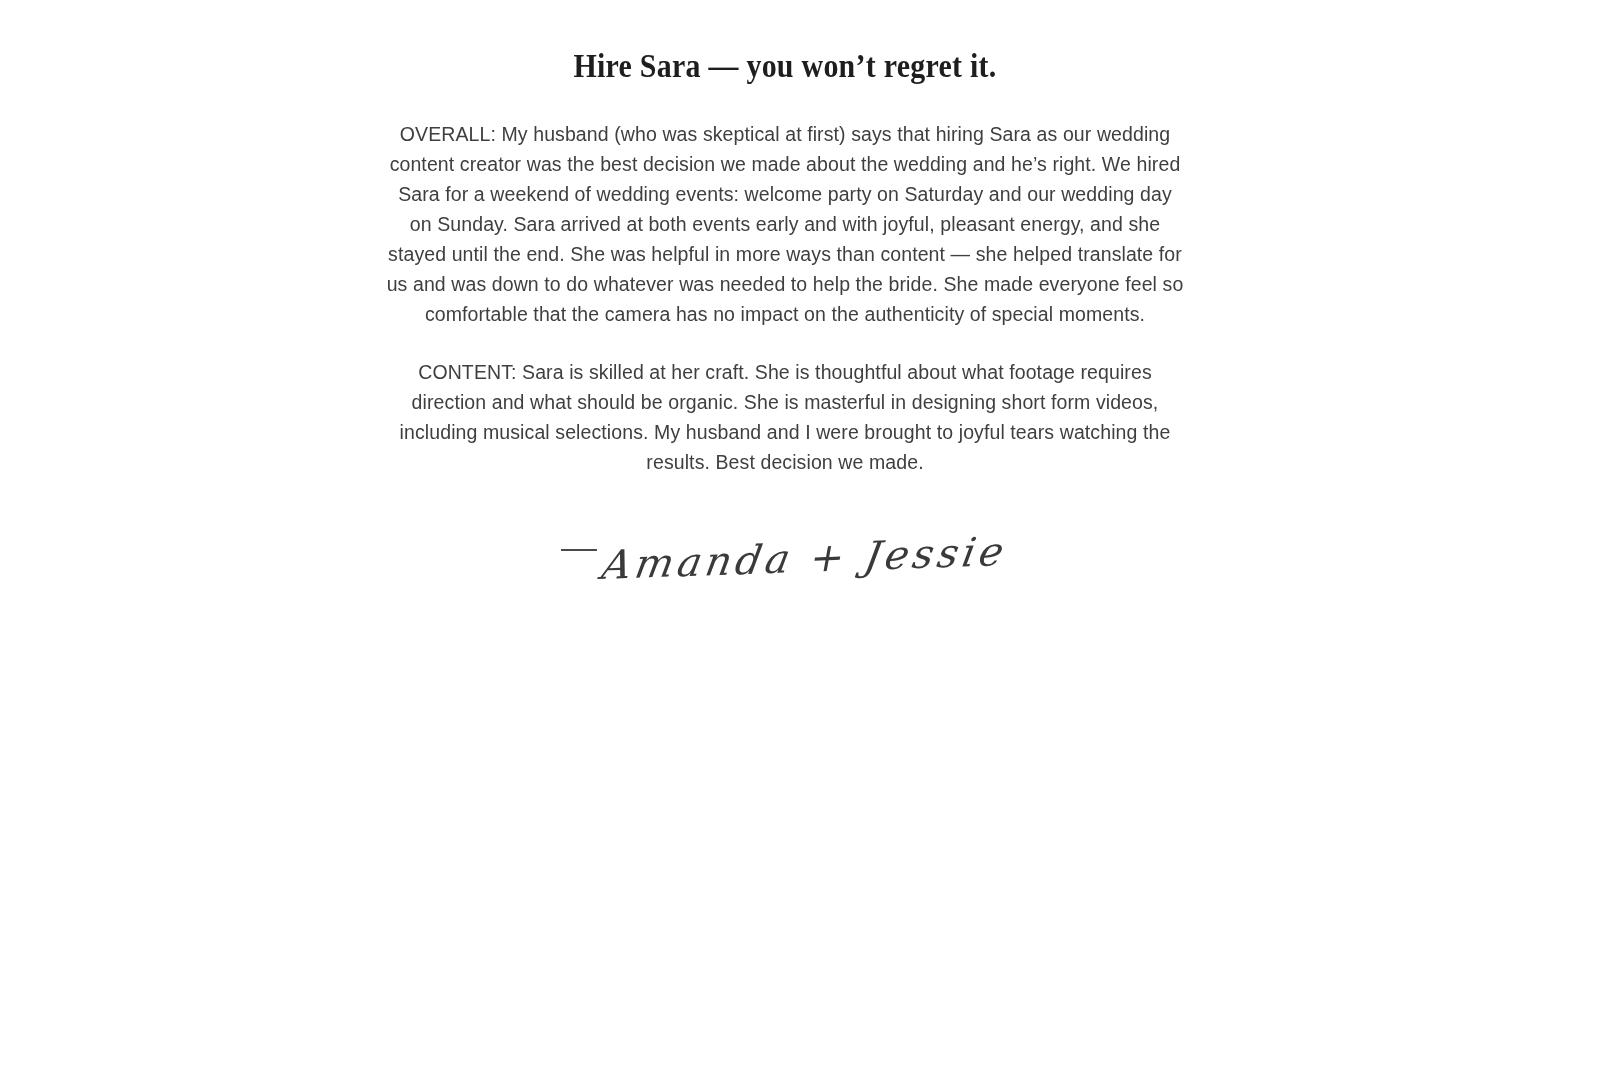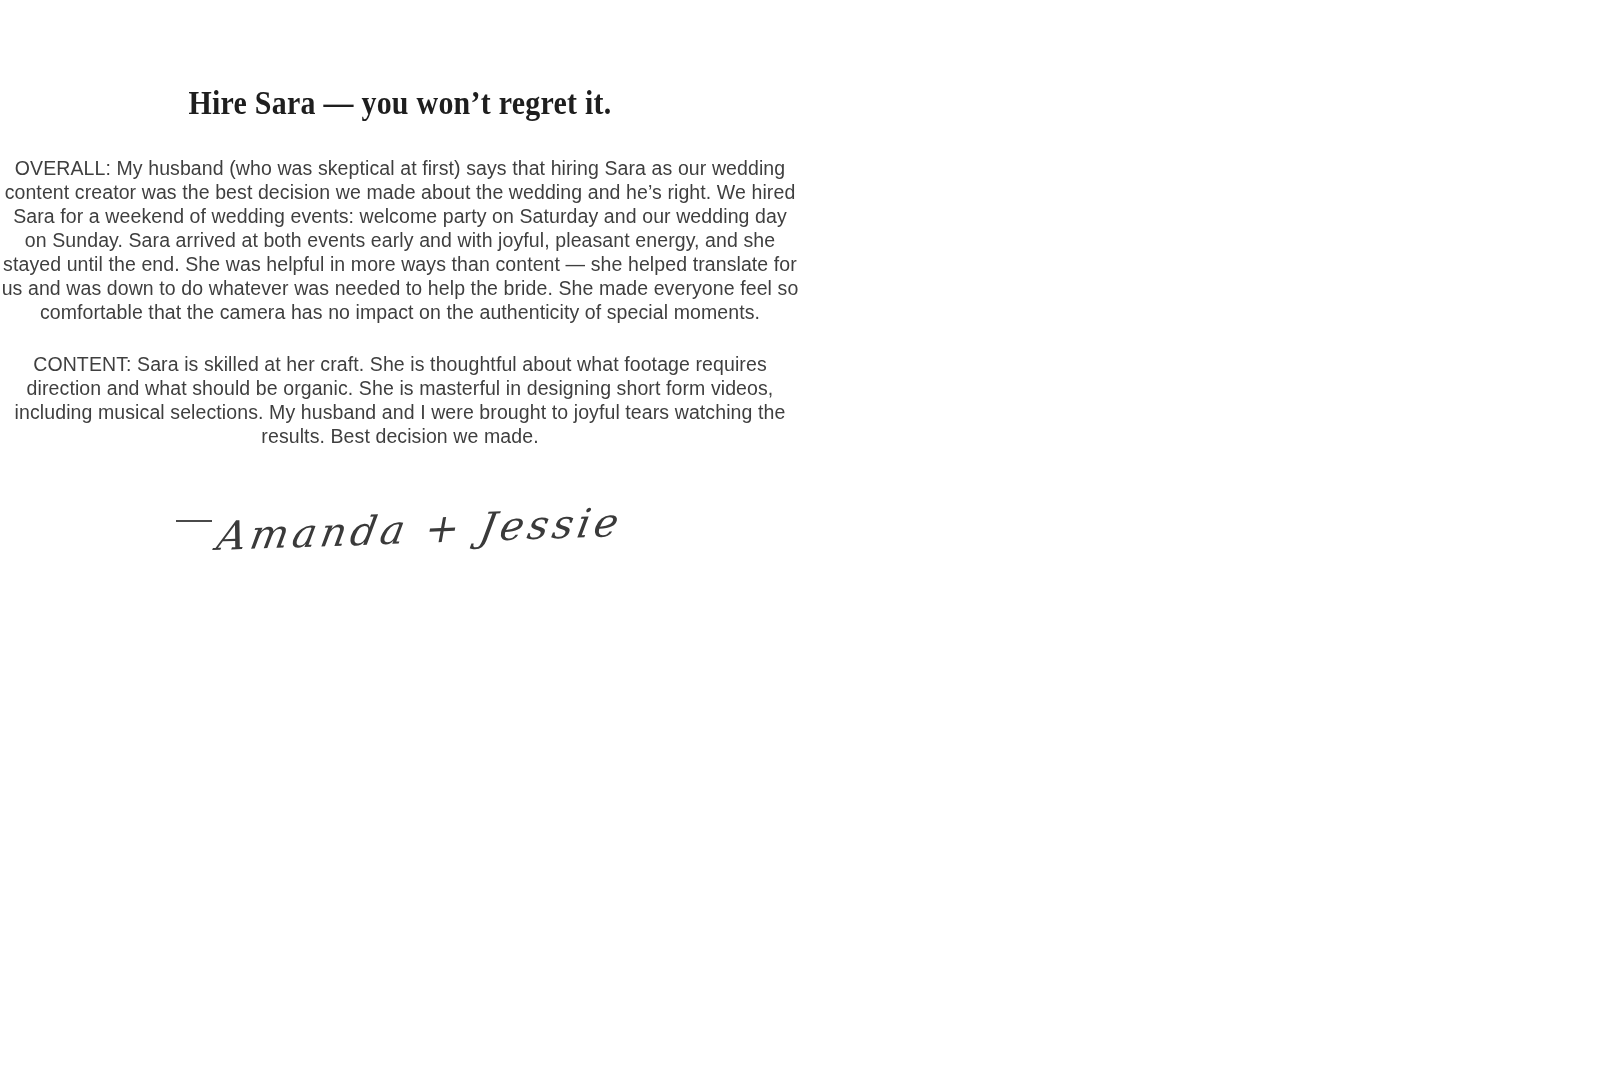--- a/index.html
+++ b/index.html
@@ -9,38 +9,39 @@
   }
   body {
     width: 1600px;
     height: 1086px;
     position: relative;
     font-family: "Liberation Sans", sans-serif;
     overflow: hidden;
   }
   .content {
     width: 800px;
-    padding-top: 83px;
+    margin-left: 385px;
+    padding-top: 46px;
     text-align: center;
   }
   .title {
     font-family: "Liberation Serif", serif;
     font-weight: 700;
     font-size: 34px;
     line-height: 1.15;
     color: #1e1e1e;
     letter-spacing: 0.3px;
     margin: 0 0 34px 0;
     transform: scaleX(0.88);
     transform-origin: 50% 50%;
     white-space: nowrap;
   }
   .para {
     font-size: 19.5px;
-    line-height: 24px;
+    line-height: 30px;
     color: #3f3f3f;
     letter-spacing: 0.1px;
     margin: 0 0 28px 0;
   }
   .signature {
     margin-top: 54px;
     color: #3a3a3a;
     white-space: nowrap;
   }
   .signature .dash {

